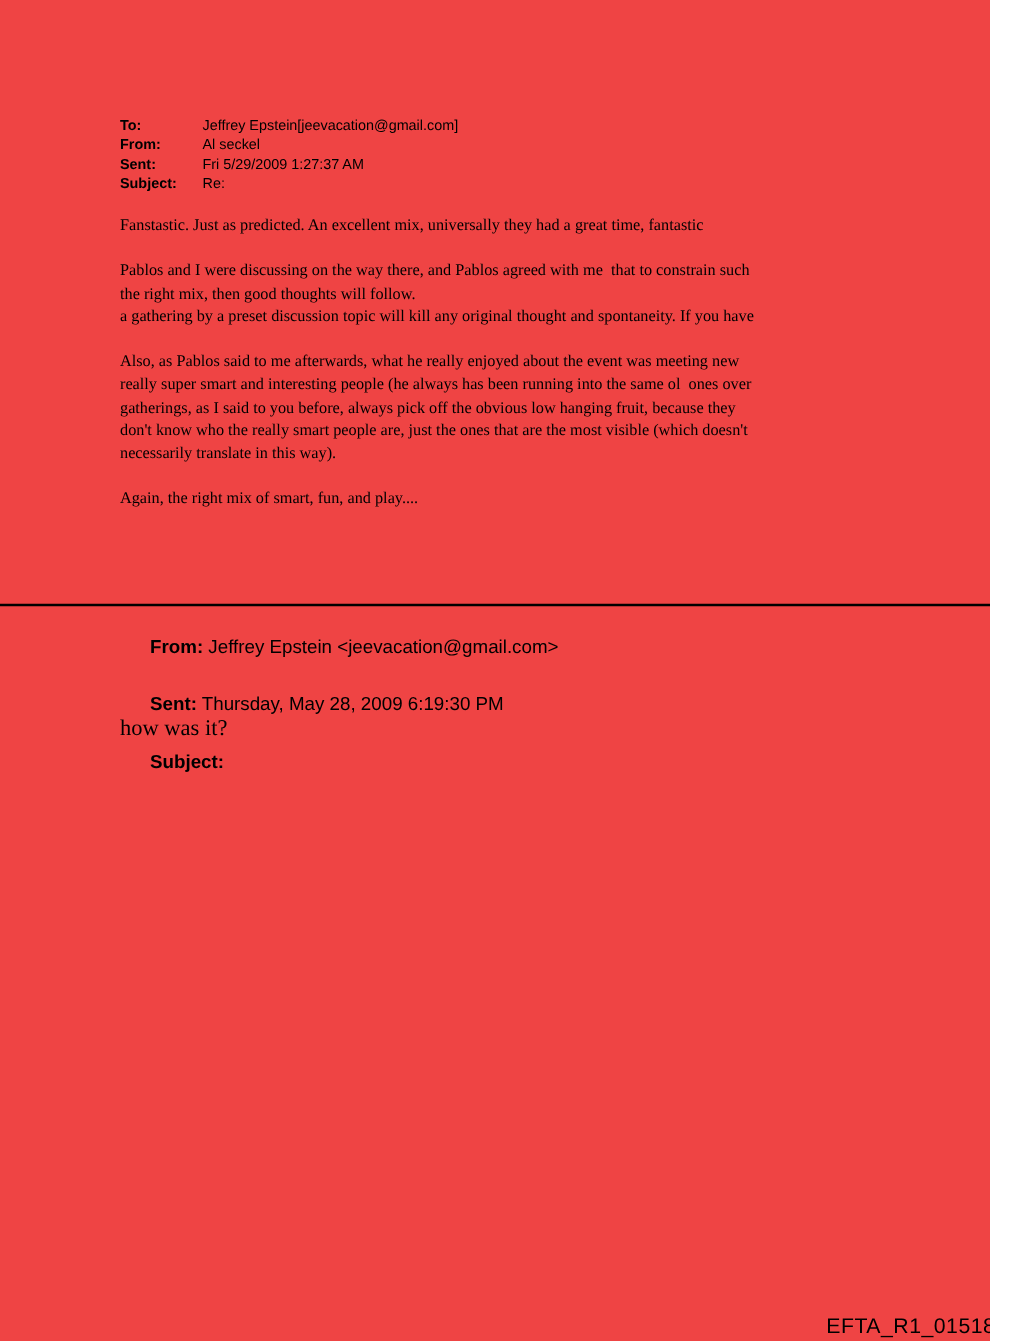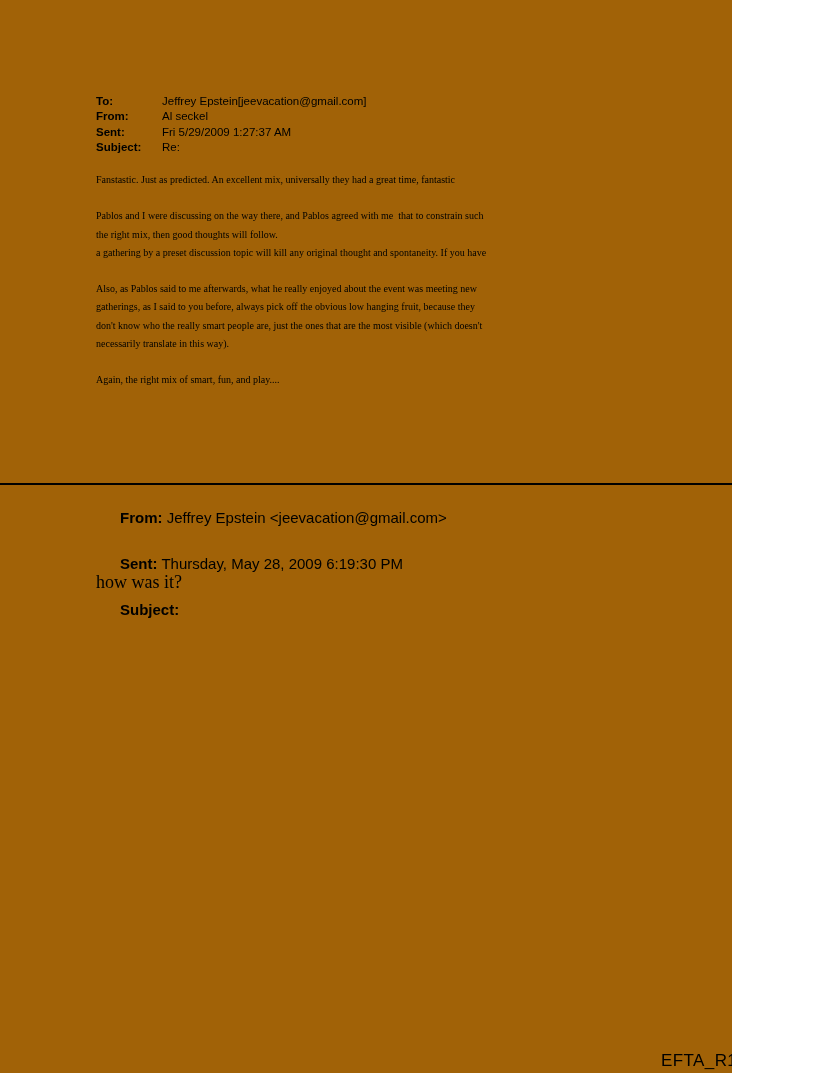--- a/index.html
+++ b/index.html
@@ -1,21 +1,21 @@
 <!DOCTYPE html>
 <html><head>
 <meta charset="utf-8">
 <style>
   * { margin: 0; padding: 0; box-sizing: border-box; }
   html, body { background: #ffffff; }
   .page {
     position: relative;
-    width: 732px;
+    width: 792px;
     height: 1073px;
-    background: #a16207;
+    background: #ef4444;
     overflow: hidden;
     font-family: "Liberation Serif", serif;
     color: #000000;
   }
 
   
   .hdr1 {
     position: absolute;
     top: 94px;
     left: 96px;
@@ -28,21 +28,21 @@
   .hdr1 .hlabel { font-weight: bold; width: 66px; flex: 0 0 66px; }
   .hdr1 .hvalue { font-weight: normal; }
 
   
   .body1 {
     position: absolute;
     top: 171px;
     left: 96px;
     width: 640px;
     font-family: "Liberation Serif", serif;
-    font-size: 10px;
+    font-size: 13px;
     line-height: 18.2px;
     color: #000000;
   }
   .body1 .para { margin-bottom: 18.2px; }
   .tline { white-space: pre; }
 
   
   .divider {
     position: absolute;
     top: 483px;
@@ -121,20 +121,21 @@
     <div class="para">
         <div class="tline">Fanstastic. Just as predicted. An excellent mix, universally they had a great time, fantastic</div>
       </div>
     <div class="para">
         <div class="tline">Pablos and I were discussing on the way there, and Pablos agreed with me  that to constrain such</div>
         <div class="tline">the right mix, then good thoughts will follow.</div>
         <div class="tline">a gathering by a preset discussion topic will kill any original thought and spontaneity. If you have</div>
       </div>
     <div class="para">
         <div class="tline">Also, as Pablos said to me afterwards, what he really enjoyed about the event was meeting new</div>
+        <div class="tline">really super smart and interesting people (he always has been running into the same ol  ones over</div>
         <div class="tline">gatherings, as I said to you before, always pick off the obvious low hanging fruit, because they</div>
         <div class="tline">don't know who the really smart people are, just the ones that are the most visible (which doesn't</div>
         <div class="tline">necessarily translate in this way).</div>
       </div>
     <div class="para">
         <div class="tline">Again, the right mix of smart, fun, and play....</div>
       </div>
   </div>
 
   <div class="divider"></div>

